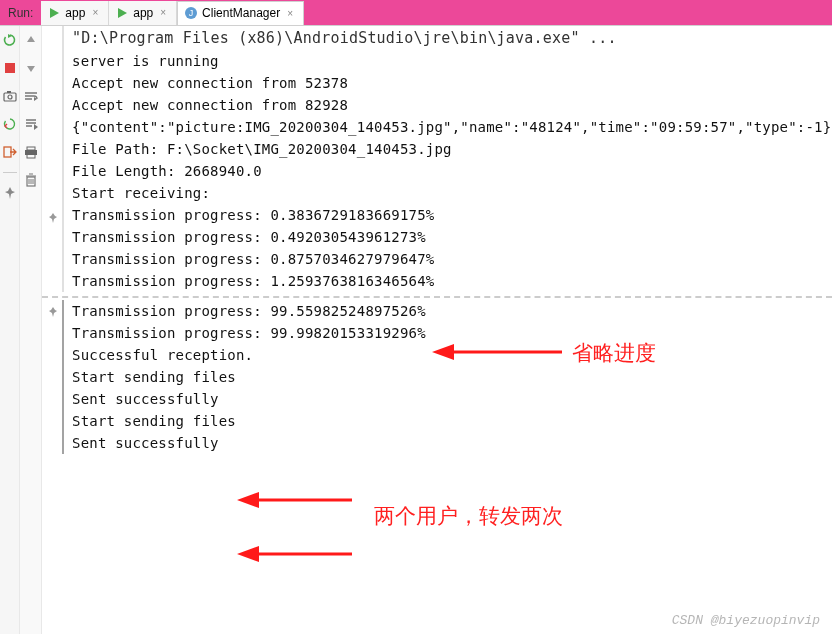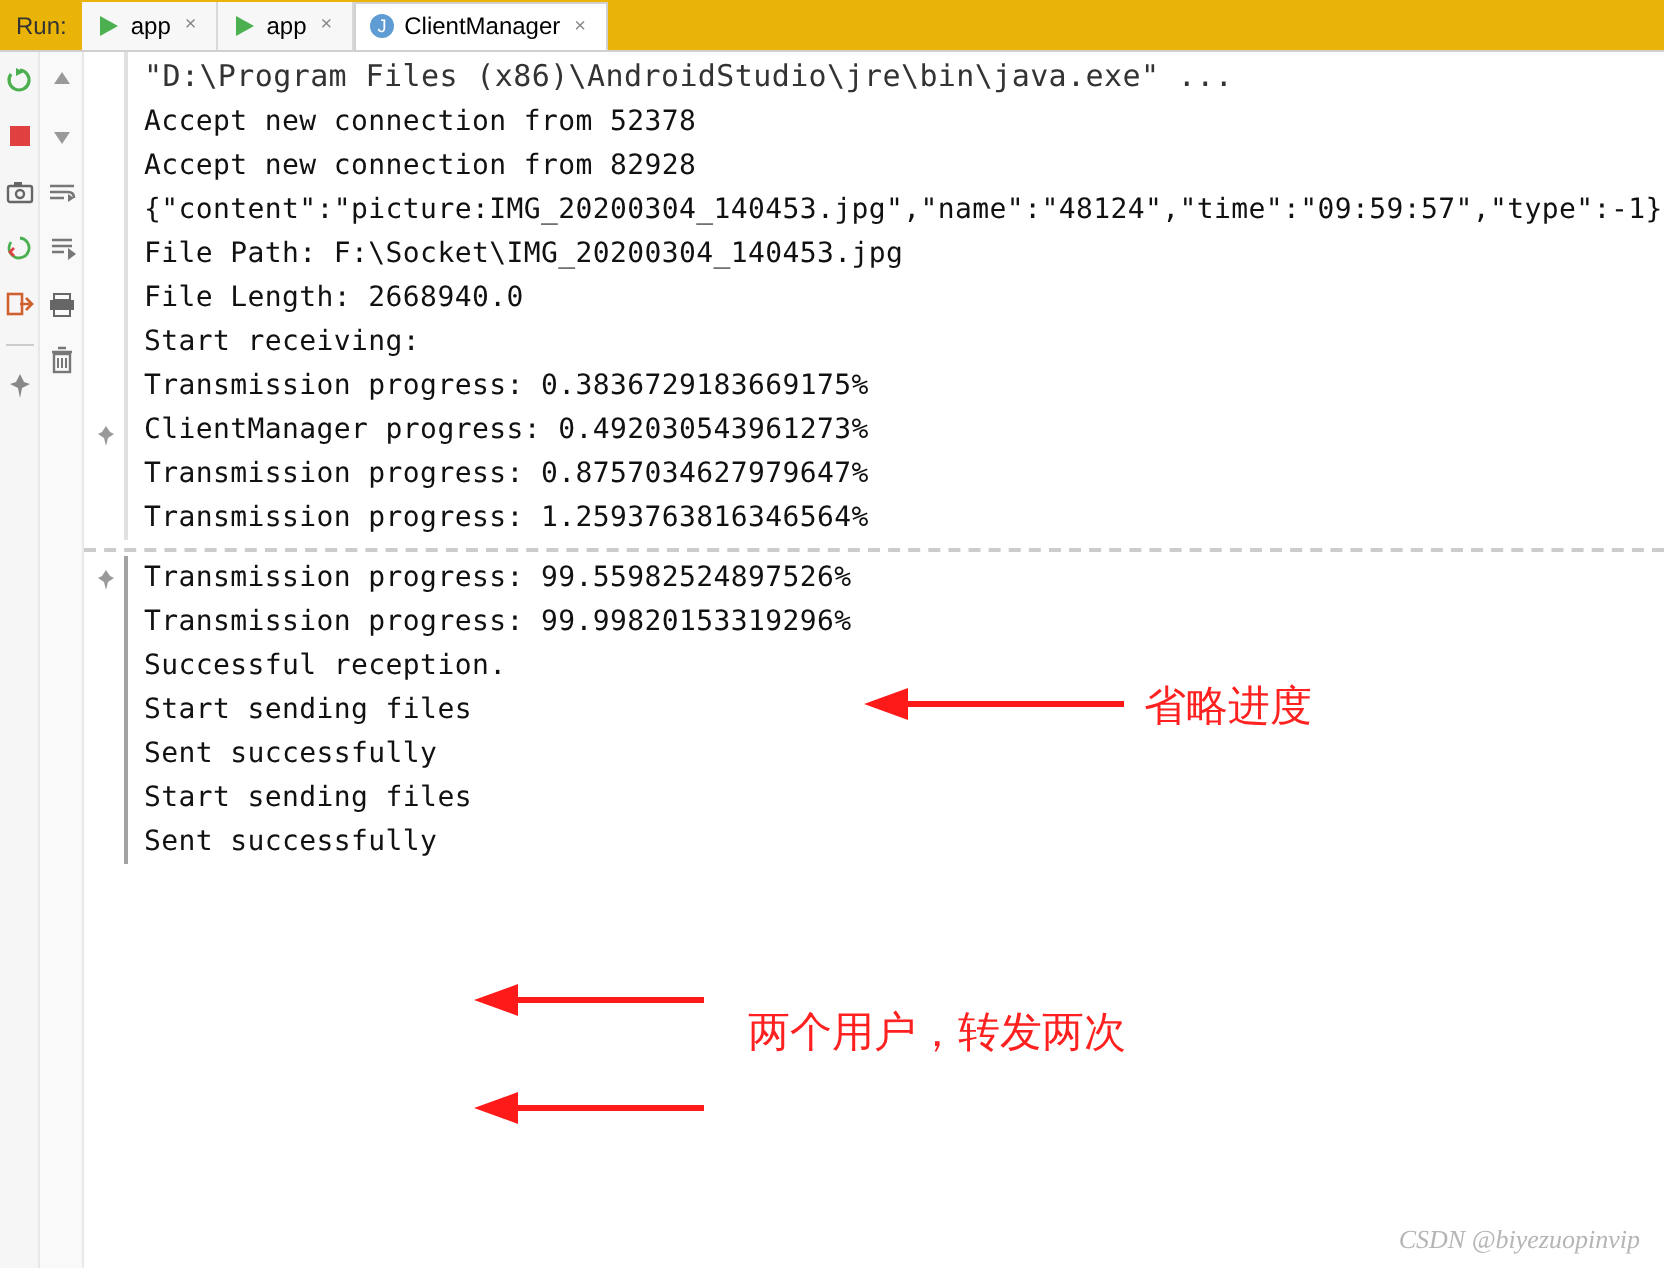--- a/index.html
+++ b/index.html
@@ -7,21 +7,21 @@
     font-family: "Segoe UI", Arial, sans-serif;
     font-size: 12px;
     background: #ffffff;
     width: 832px;
     height: 634px;
     position: relative;
     overflow: hidden;
   }
   .topbar {
     height: 26px;
-    background: #eab308;
+    background: #ec4899;
     border-bottom: 1px solid #d0d0d0;
     display: flex;
     align-items: center;
   }
   .run-label {
     padding: 0 8px;
     color: #333;
     font-size: 12px;
   }
   .tab {
@@ -135,21 +135,21 @@
     position: absolute;
     pointer-events: none;
   }
   .watermark {
     position: absolute;
     right: 12px;
     bottom: 6px;
     color: rgba(120,120,120,0.55);
     font-size: 13px;
     font-style: italic;
-    font-family: Liberation Serif, serif;
+    font-family: Liberation Mono, monospace;
   }
   svg { display: block; }
 </style>
 </head>
 <body>
 
 <div class="topbar">
   <span class="run-label">Run:</span>
   <div class="tab">
     <span class="tab-icon">
@@ -265,28 +265,29 @@
 
     <div class="block">
       <div class="gutter3">
         <span class="gutter-btn" style="margin-top:180px">
           <svg width="10" height="12">
               <path d="M5 1 L7 4 L9 5 L6 7 L5 11 L4 7 L1 5 L3 4 Z" fill="#999"></path>
             </svg>
         </span>
       </div>
       <div class="line hdr">"D:\Program Files (x86)\AndroidStudio\jre\bin\java.exe" ...</div>
+      <div class="line">server is running</div>
       <div class="line">Accept new connection from 52378</div>
       <div class="line">Accept new connection from 82928</div>
       <div class="line">{"content":"picture:IMG_20200304_140453.jpg","name":"48124","time":"09:59:57","type":-1}</div>
       <div class="line">File Path: F:\Socket\IMG_20200304_140453.jpg</div>
       <div class="line">File Length: 2668940.0</div>
       <div class="line">Start receiving:</div>
       <div class="line">Transmission progress: 0.3836729183669175%</div>
-      <div class="line">ClientManager progress: 0.49203054396127З%</div>
+      <div class="line">Transmission progress: 0.49203054396127З%</div>
       <div class="line">Transmission progress: 0.8757034627979647%</div>
       <div class="line">Transmission progress: 1.2593763816346564%</div>
     </div>
 
     <div class="divider"></div>
 
     <div class="block" style="border-left:2px solid #a3a3a3">
       <div class="gutter3">
         <span class="gutter-btn">
           <svg width="10" height="12">

